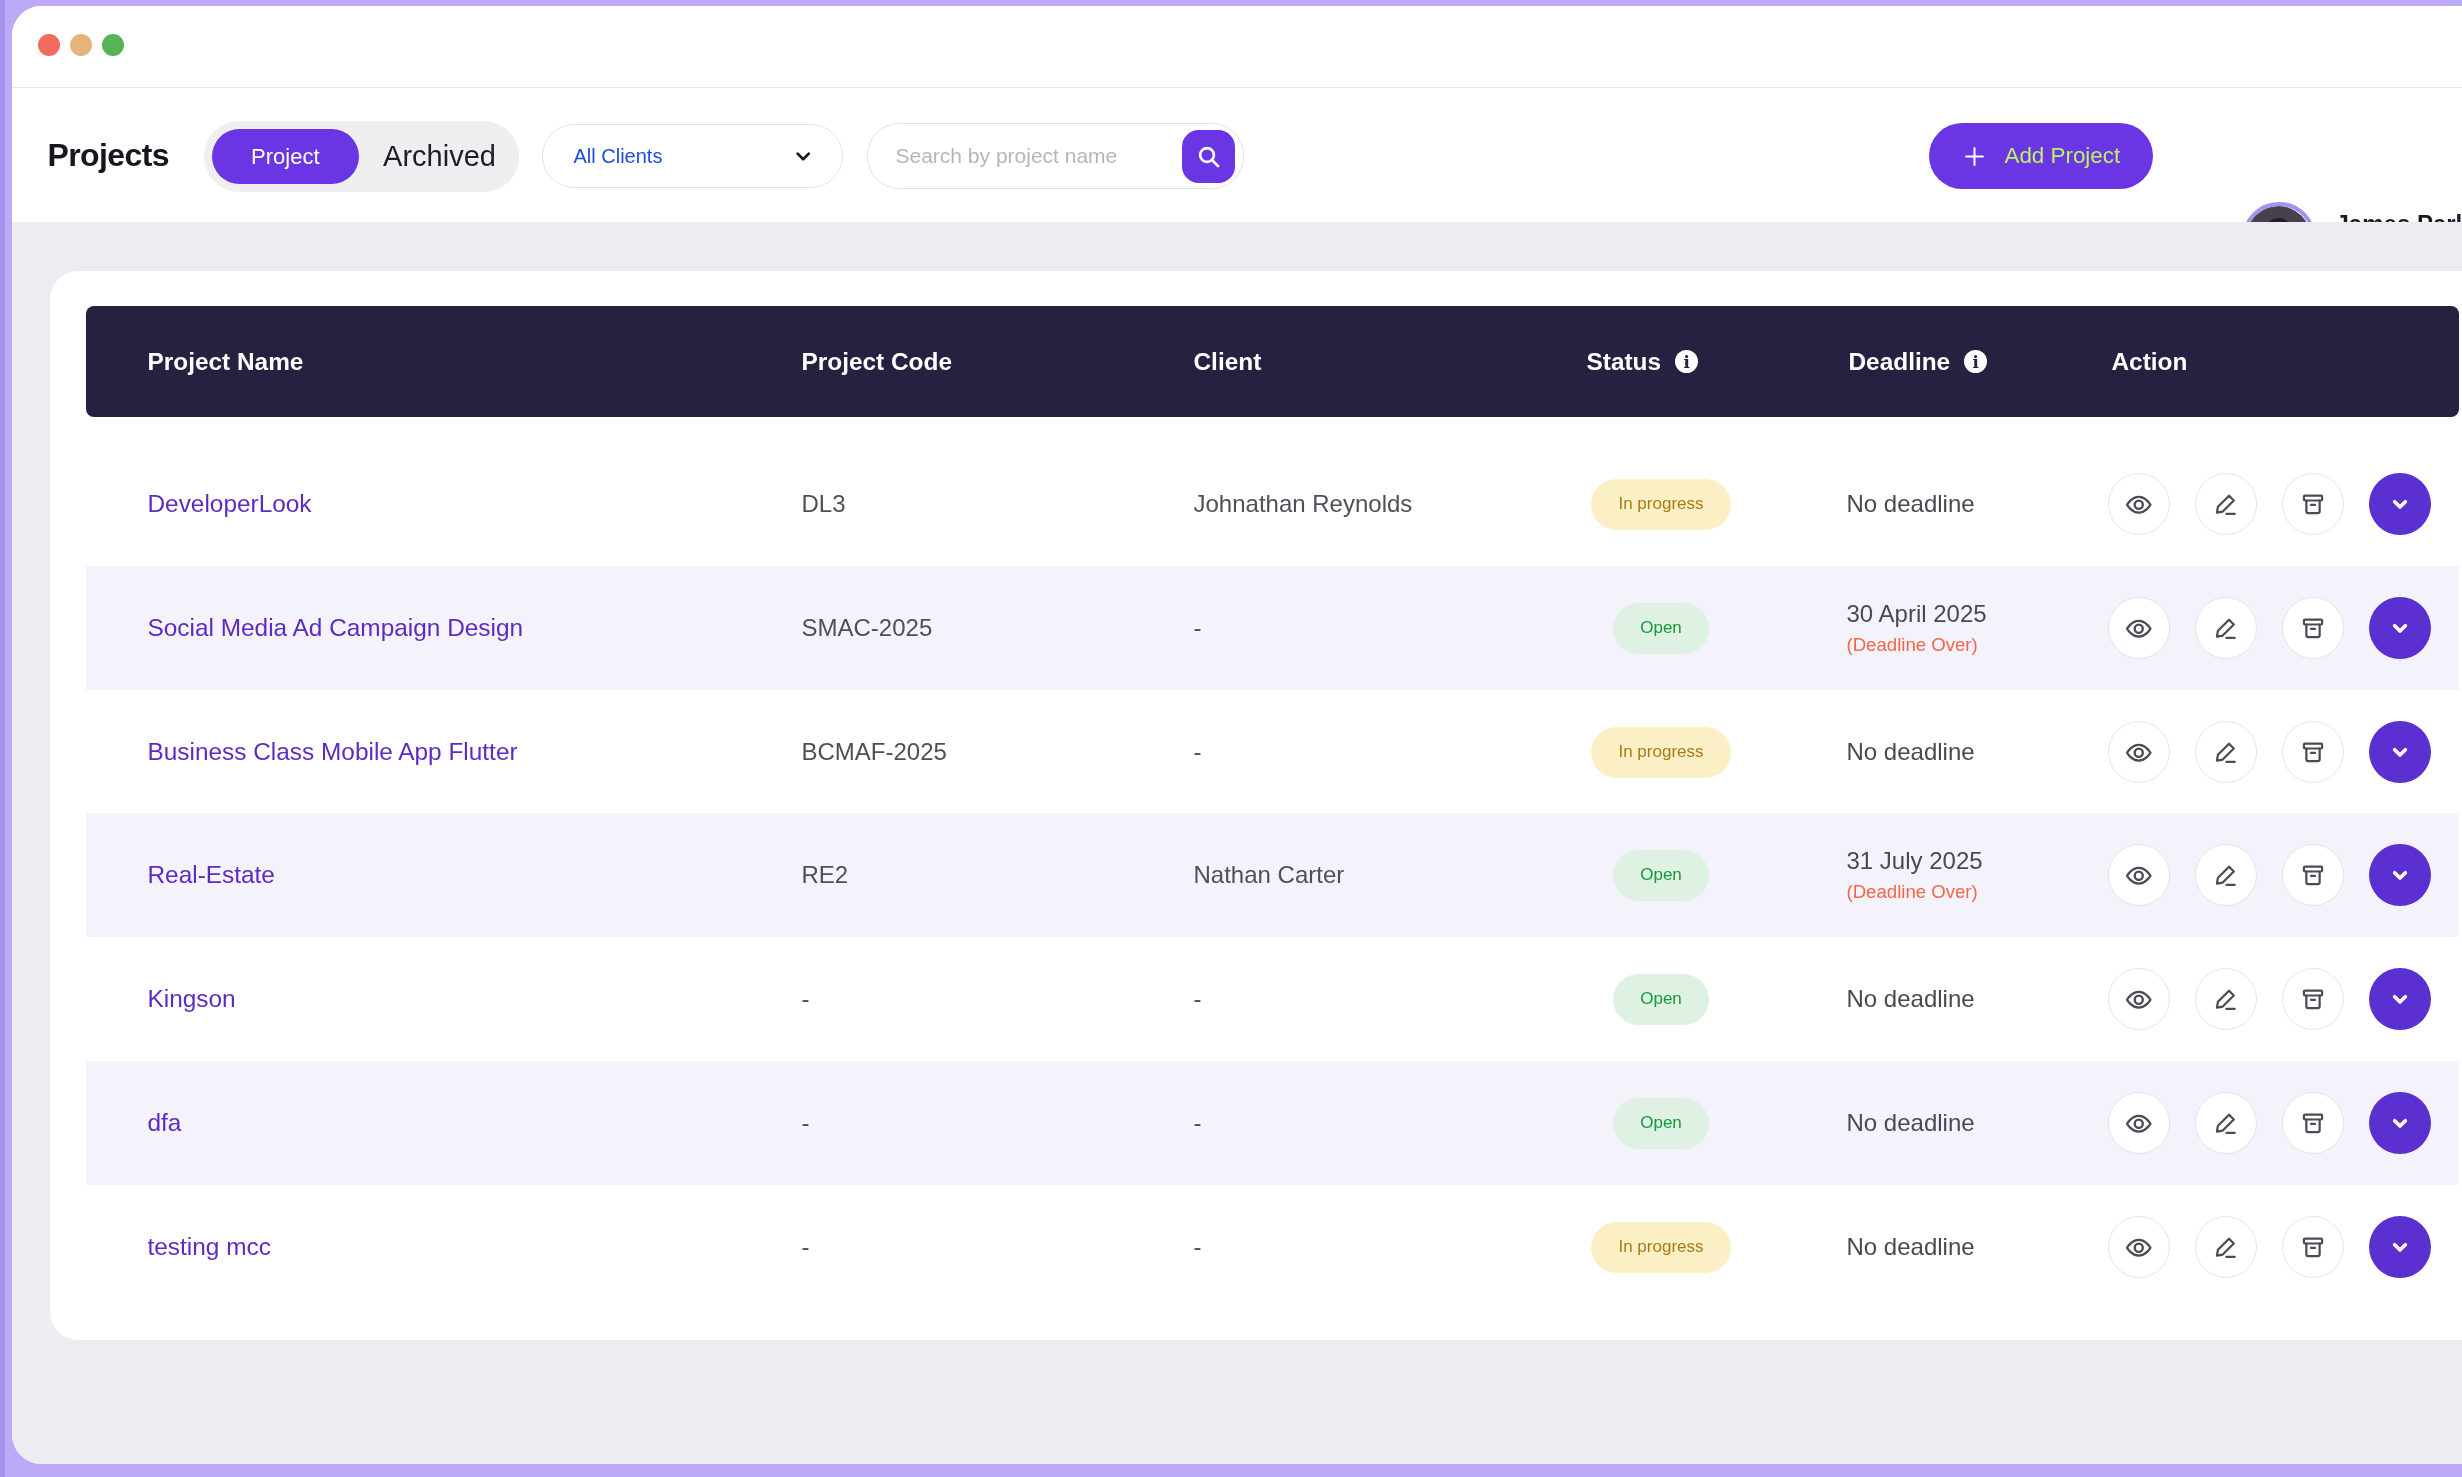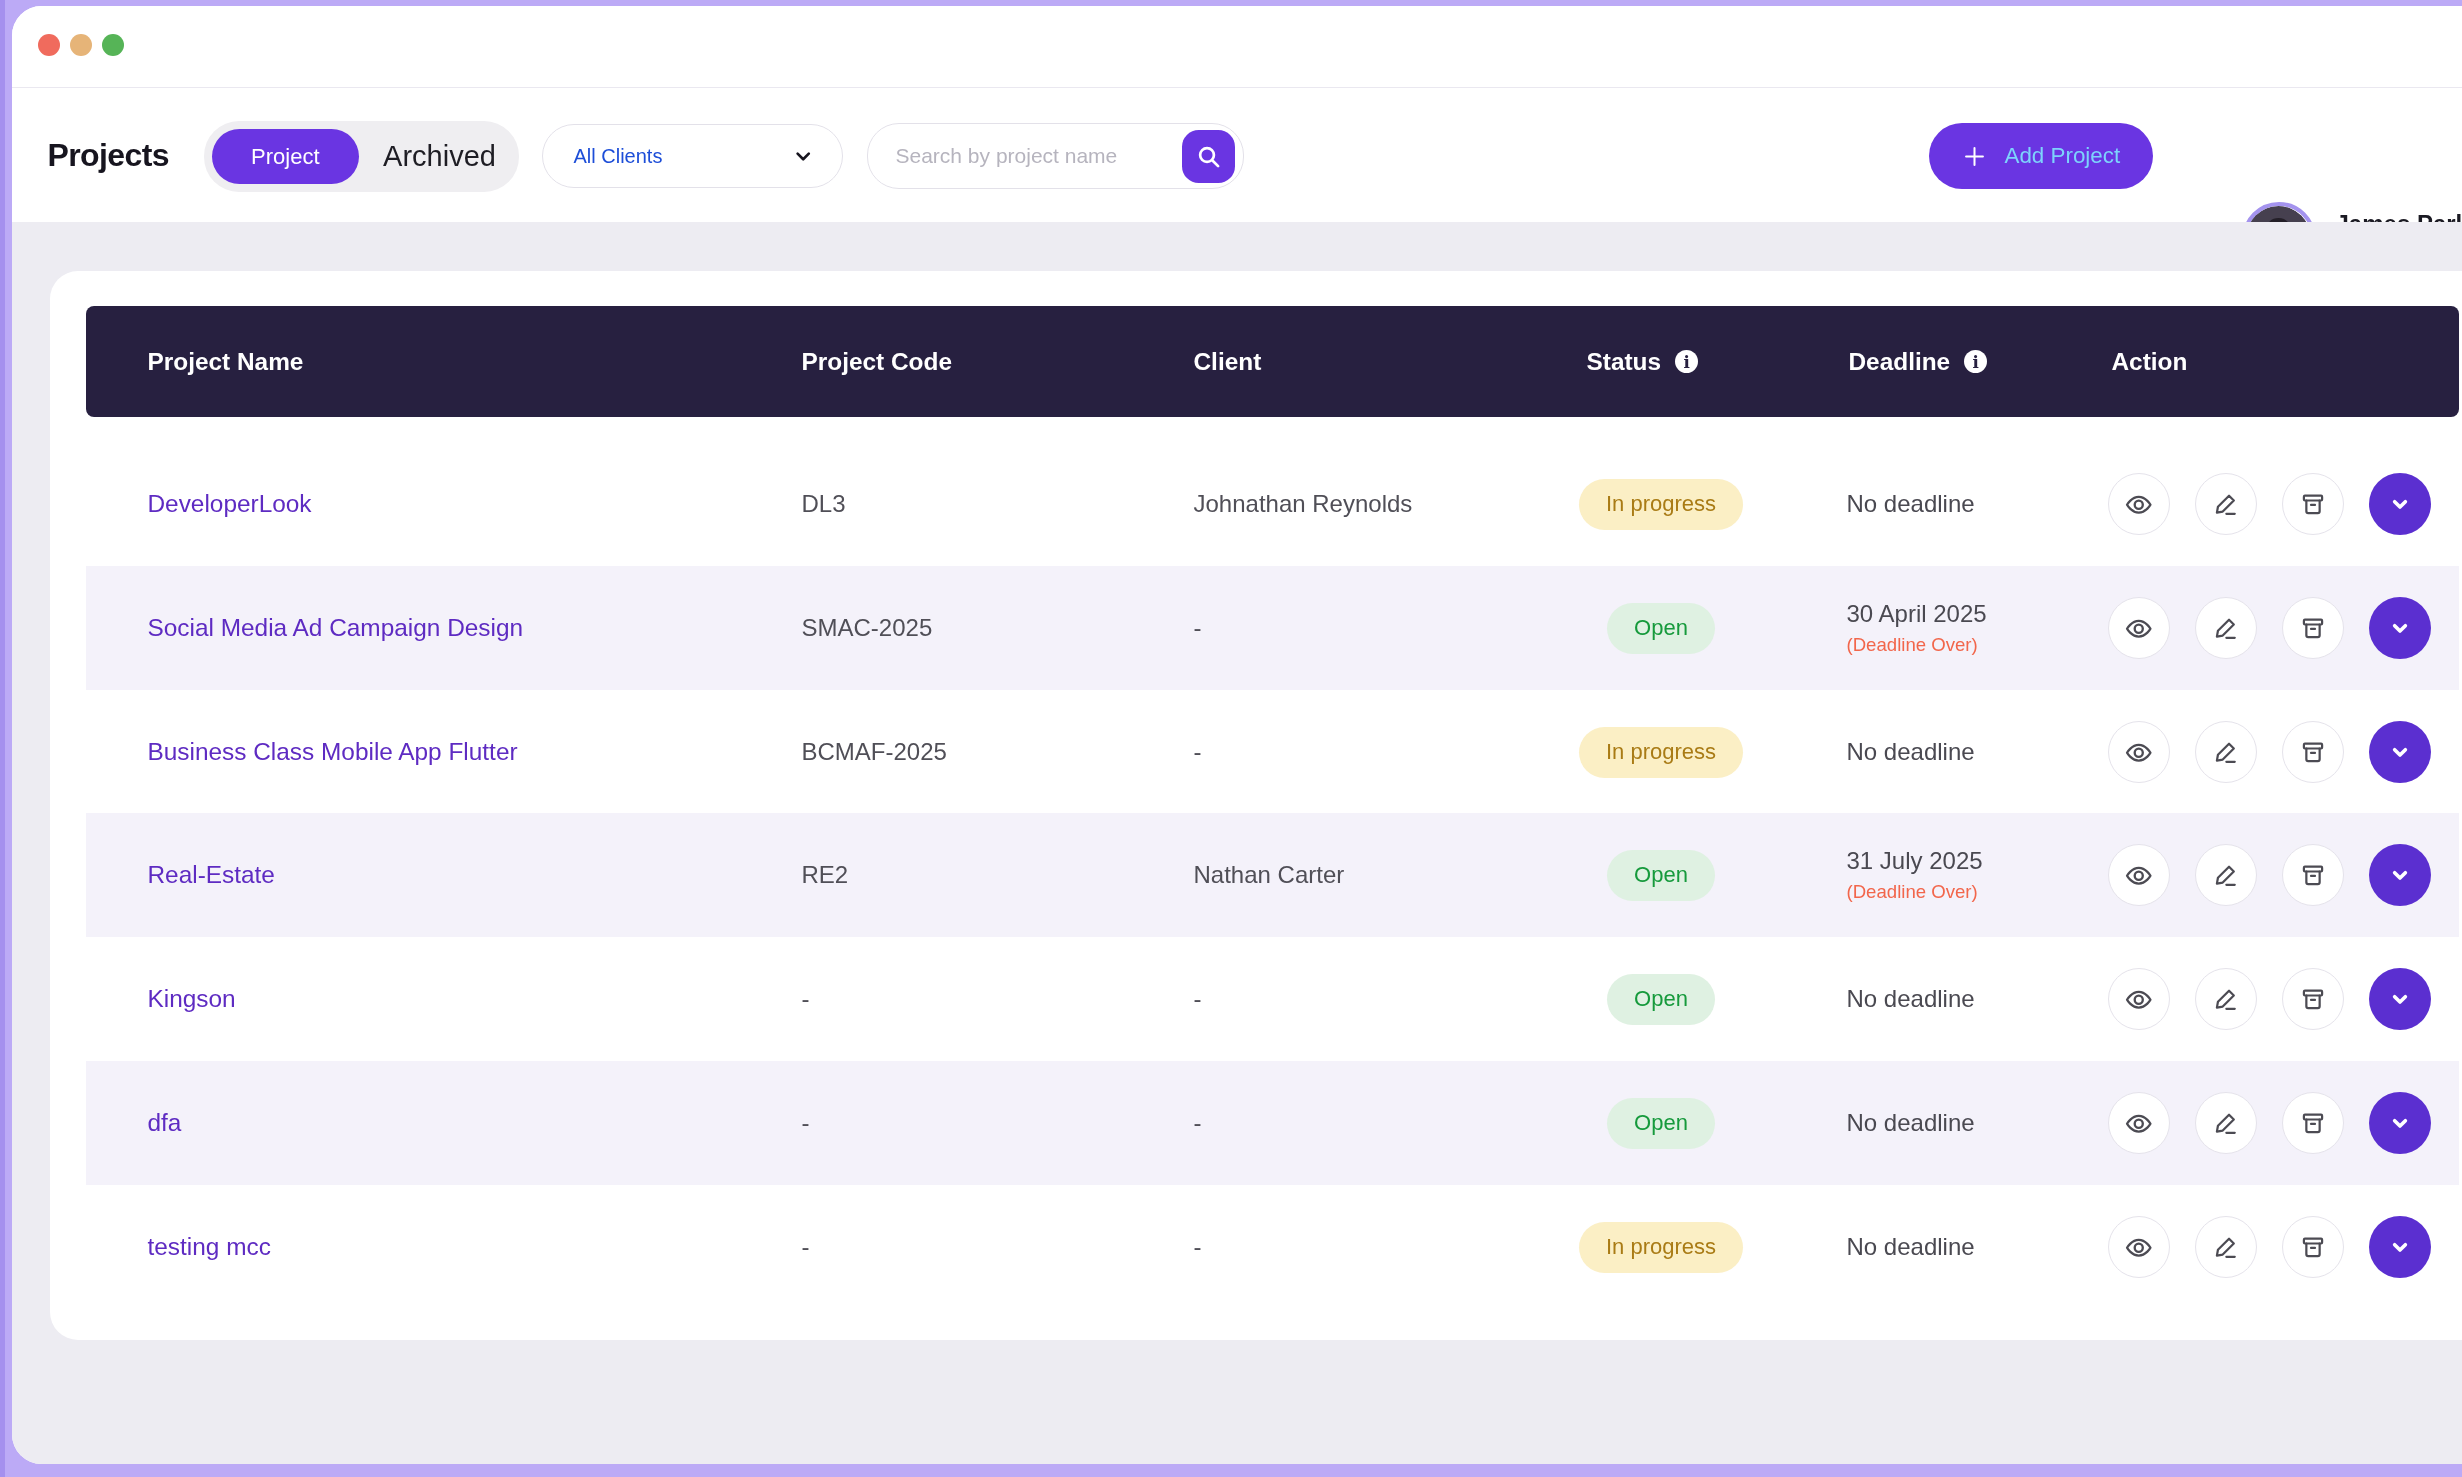--- a/index.html
+++ b/index.html
@@ -35,21 +35,21 @@
   .select{position:absolute;left:530px;top:35px;width:301px;height:64px;border:1.9px solid #E3E1E9;border-radius:32px;
     background:#fff;display:flex;align-items:center;justify-content:space-between;box-sizing:border-box;
     padding:0 26px 0 31px;font-size:20px;color:#1d4ed8;cursor:pointer}
   .search{position:absolute;left:855px;top:34px;width:377px;height:66px}
   .search input{width:100%;height:100%;box-sizing:border-box;border:1.9px solid #E3E1E9;border-radius:32px;
     padding:0 77px 0 28px;font-size:21px;color:#17161D;outline:none;font-family:"Liberation Sans",sans-serif}
   .search input::placeholder{color:#B6B4BE}
   .search-btn{position:absolute;right:8.3px;top:6.4px;width:53px;height:53px;border-radius:16.7px;background:#6A35E2;
     display:flex;align-items:center;justify-content:center;cursor:pointer}
   .add-btn{position:absolute;left:1917px;top:34px;width:224px;height:66px;border-radius:33px;background:#6A35E2;
-    color:#7dd3fc;display:flex;align-items:center;justify-content:center;gap:16.7px;font-size:22.4px;cursor:pointer}
+    color:#bef264;display:flex;align-items:center;justify-content:center;gap:16.7px;font-size:22.4px;cursor:pointer}
   .bell{position:absolute;left:2175px;top:133px;width:35px;height:35px;cursor:pointer}
   .avatar{position:absolute;left:2230px;top:113px;width:74px;height:74px;border-radius:50%;
     border:4.5px solid #A493EE;box-sizing:border-box;cursor:pointer}
   .avatar svg{border-radius:50%;display:block}
   .status-dot{position:absolute;right:-2.6px;bottom:-1.3px;width:23px;height:23px;border-radius:50%;
     background:#1E9E3E;border:3.8px solid #fff;box-sizing:border-box}
   .user-info{position:absolute;left:2324px;top:121px;display:flex;flex-direction:column;gap:7.7px;white-space:nowrap}
   .user-name{font-size:24px;font-weight:700;color:#1B1A23}
   .user-handle{font-size:21px;color:#A8A6B0}
 
@@ -67,21 +67,21 @@
   
   .row{position:absolute;left:36px;width:2373px;height:124px;background:#fff}
   .row.alt{background:#F4F2FA}
   .cell{position:absolute;top:0;height:100%;display:flex;align-items:center}
   .c-name{left:62px}.c-code{left:716px}.c-client{left:1108px}
   .c-status{left:1462px;width:227px;justify-content:center}
   .c-deadline{left:1761px;flex-direction:column;align-items:flex-start;justify-content:center;gap:5.8px}
   .c-actions{left:2022px;gap:25px}
   .name{color:#5E2BC2;font-size:24.4px;cursor:pointer}
   .plain{color:#504F57;font-size:24px}
-  .badge{height:51px;border-radius:26px;display:flex;align-items:center;justify-content:center;padding:0 27px;font-size:22px;white-space:nowrap}
+  .badge{height:51px;border-radius:26px;display:flex;align-items:center;justify-content:center;padding:0 27px;font-size:17px;white-space:nowrap}
   .badge.in-progress{background:#FBEFC5;color:#A97B15}
   .badge.open{background:#DFF1E2;color:#169A3C}
   .deadline-date{font-size:24px;color:#4A4951}
   .deadline-note{font-size:18.6px;color:#F2664B}
   span:empty{display:none}
   .icon-btn{width:62px;height:62px;border-radius:50%;background:#fff;border:1.9px solid #E5E3EB;display:flex;
     align-items:center;justify-content:center;box-sizing:border-box;cursor:pointer;padding:0}
   .icon-btn.expand{background:#5B2FD0;border:none}
 </style>
 </head>

